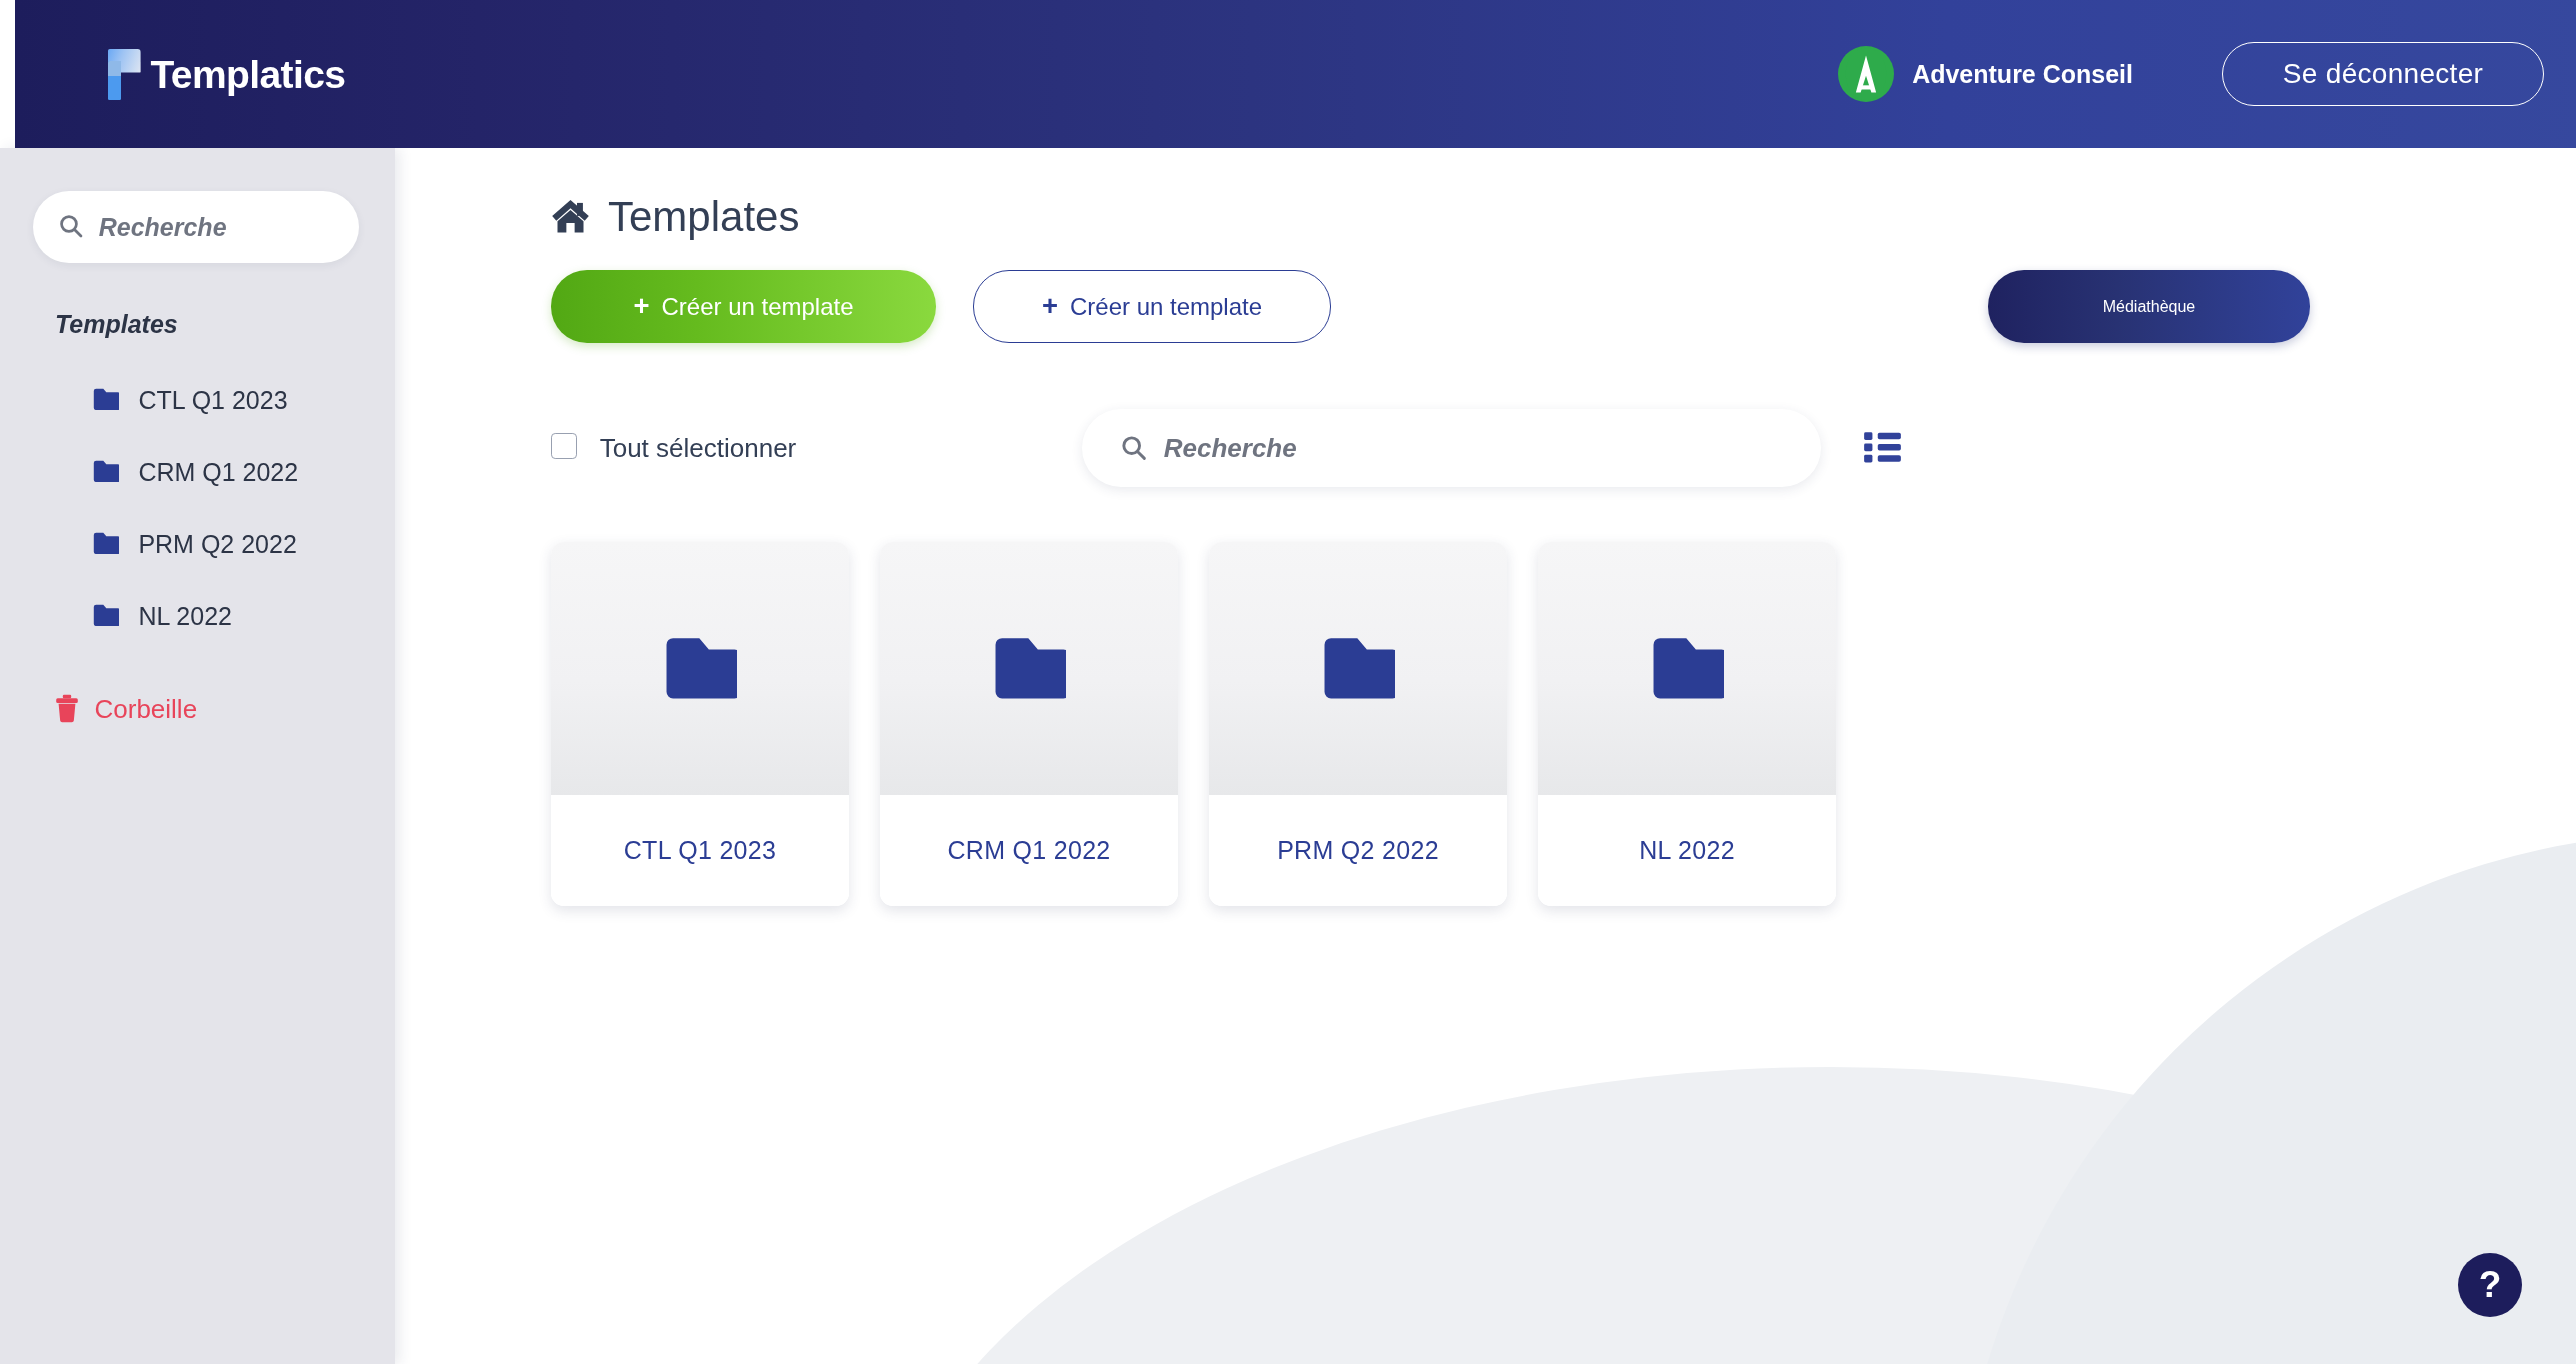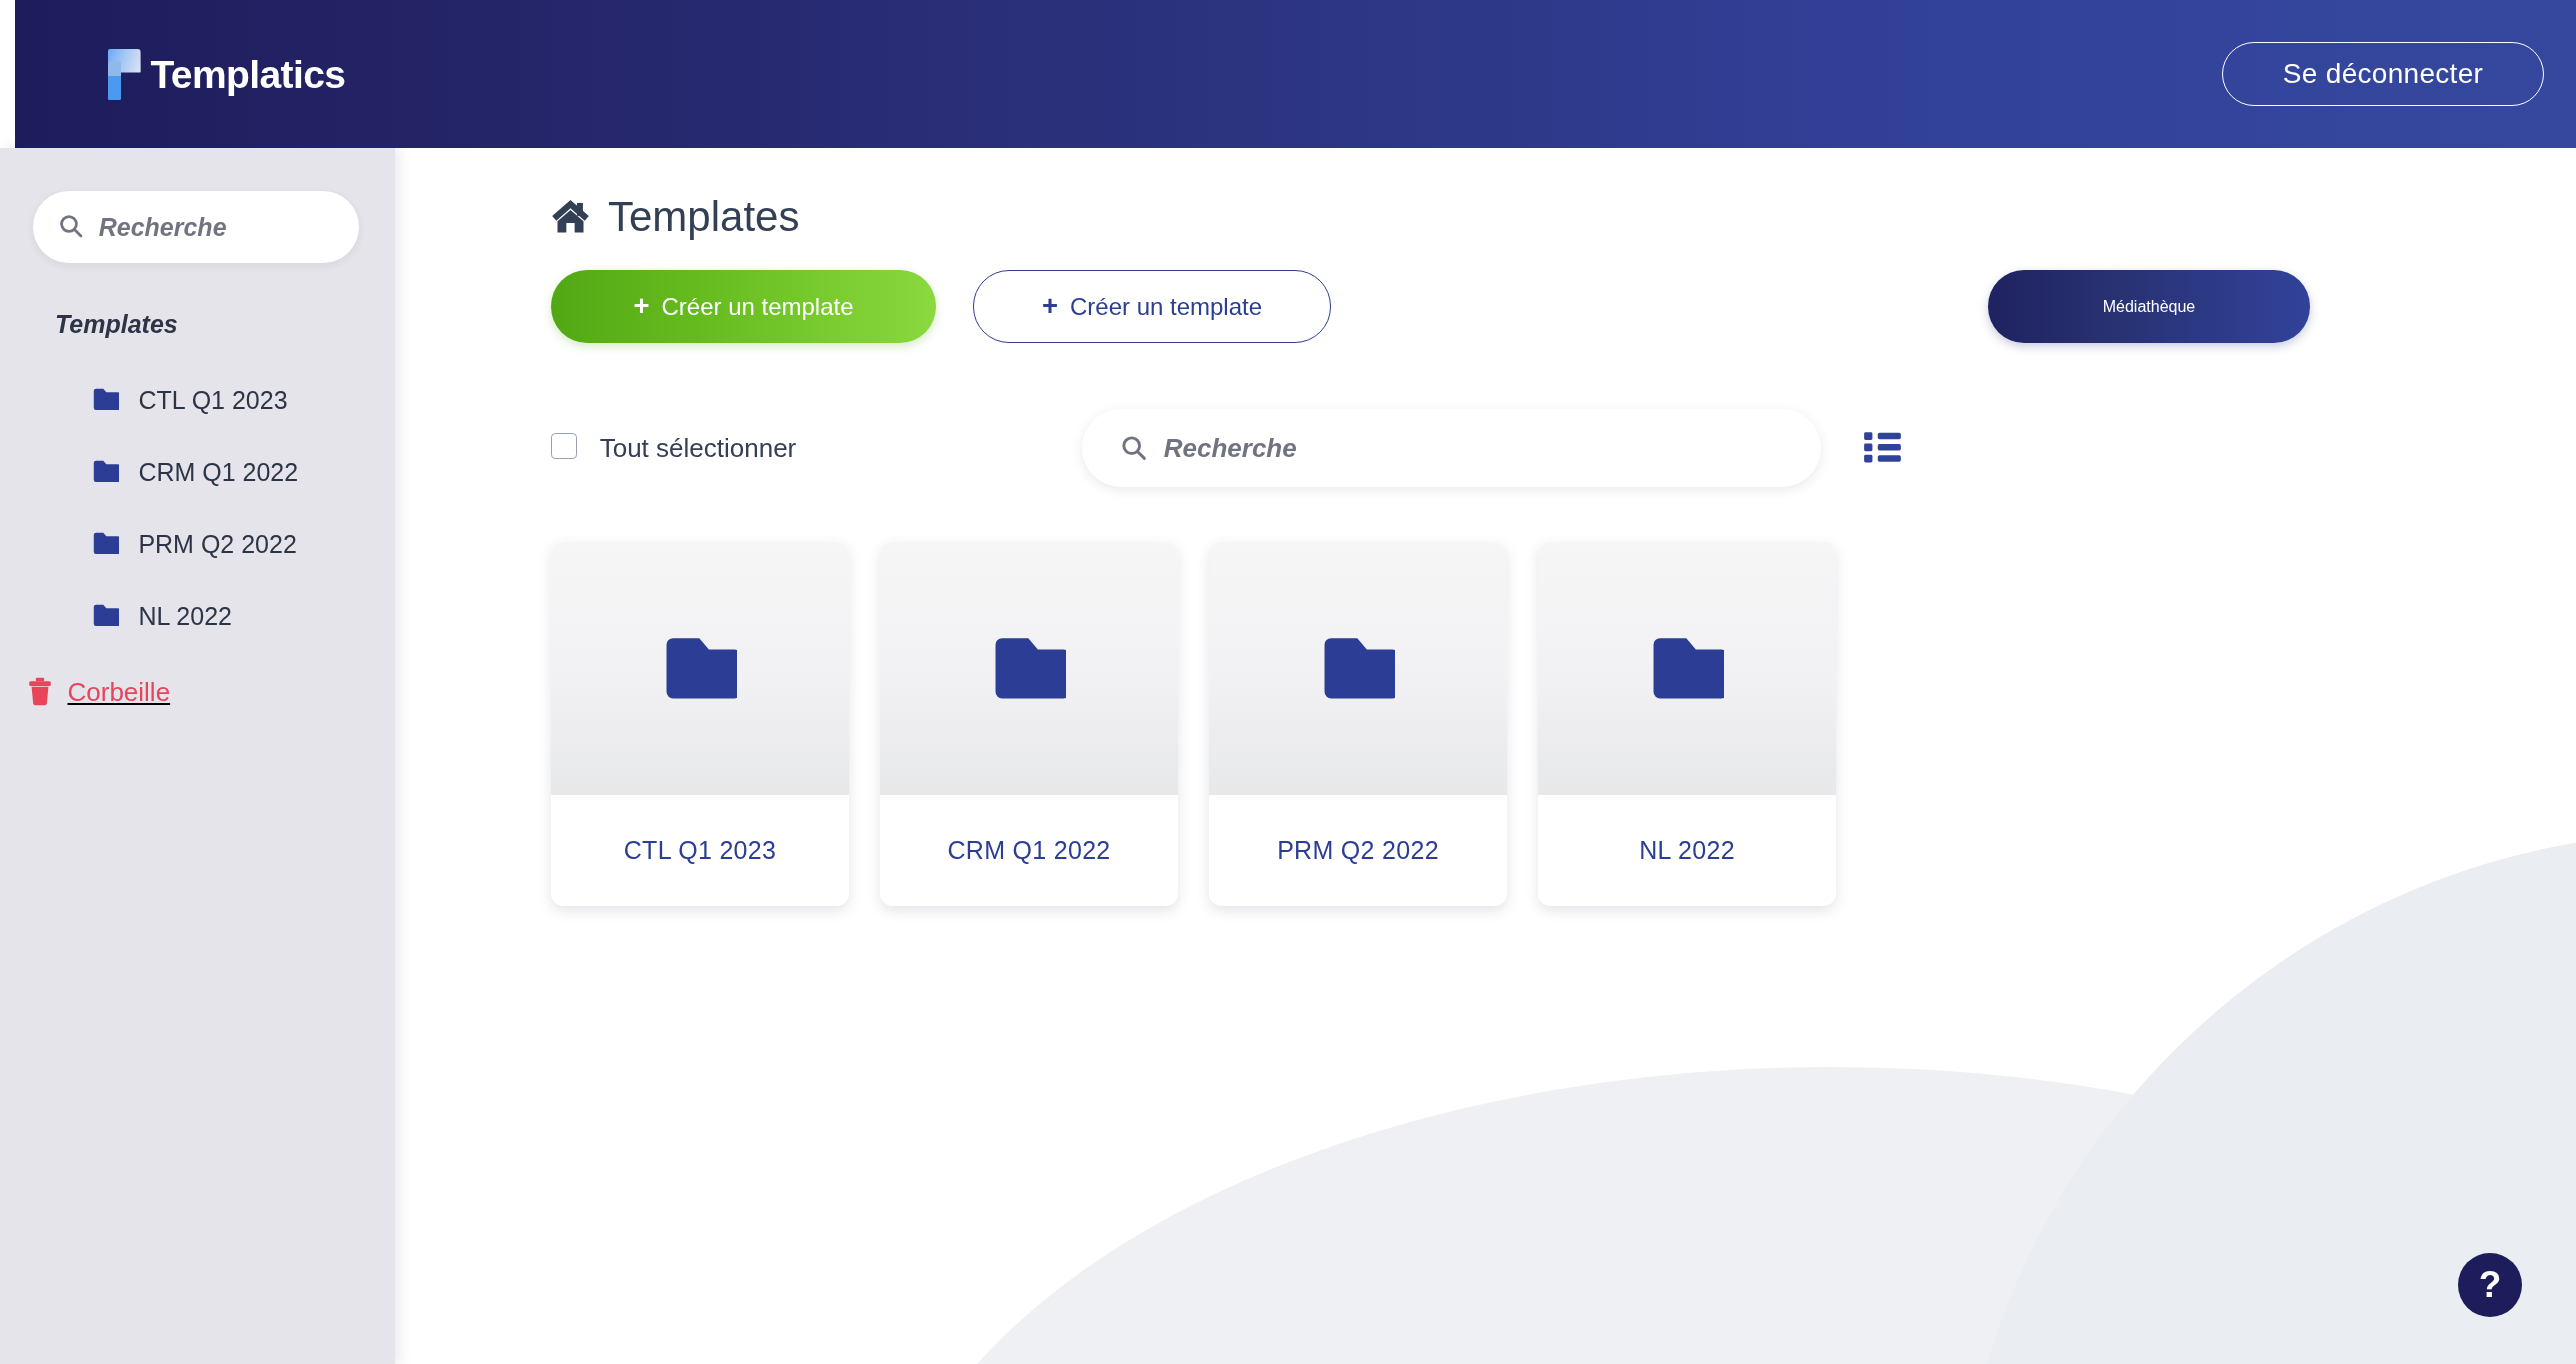--- a/index.html
+++ b/index.html
@@ -193,27 +193,26 @@
   }
   .nav-item .nav-label {
     font-size: 25px;
     color: #2c3446;
     white-space: nowrap;
   }
   .folder-mini { flex: 0 0 auto; display: block; }
 
   .nav-trash {
     display: flex;
-    align-items: center;
+    align-items: flex-end;
     gap: 15.5px;
     height: 66px;
-    padding-left: 28px;
+    padding-left: 55px;
     margin-top: 7.2px;
     cursor: pointer;
-    text-decoration: underline;
   }
   .nav-trash .nav-label {
     font-size: 26px;
     color: #e8445a;
     white-space: nowrap;
   }
 
   
   .main {
     position: absolute;
@@ -408,20 +407,30 @@
       <span class="brand-mark">
         <span class="tm-flag"></span>
         <span class="tm-stem"></span>
         <span class="tm-stem-hi"></span>
       </span>
       <span class="brand-name">Templatics</span>
     </div>
 
     <div class="header-spacer"></div>
 
+    <div class="account">
+      <span class="avatar">
+        <svg width="56" height="56" viewBox="0 0 94 94" aria-hidden="true">
+          <ellipse cx="47" cy="47" rx="34" ry="45" fill="#2eab4b"></ellipse>
+          <path d="M47 16 L64 78 L56 78 L47 50 L38 78 L30 78 Z" fill="#ffffff"></path>
+          <rect x="34" y="66" width="26" height="7" fill="#ffffff"></rect>
+        </svg>
+      </span>
+      <span class="account-name">Adventure Conseil</span>
+    </div>
 
     <button class="logout-btn">Se déconnecter</button>
   </header>
 
   <aside class="sidebar">
 
     <div class="sidebar-search">
       <span class="icon-search">
         <svg width="27.4" height="27.4" viewBox="0 0 24 24" fill="none" stroke="#6f7480" stroke-width="2.4" stroke-linecap="round">
           <circle cx="10.5" cy="10.5" r="6.5"></circle>

